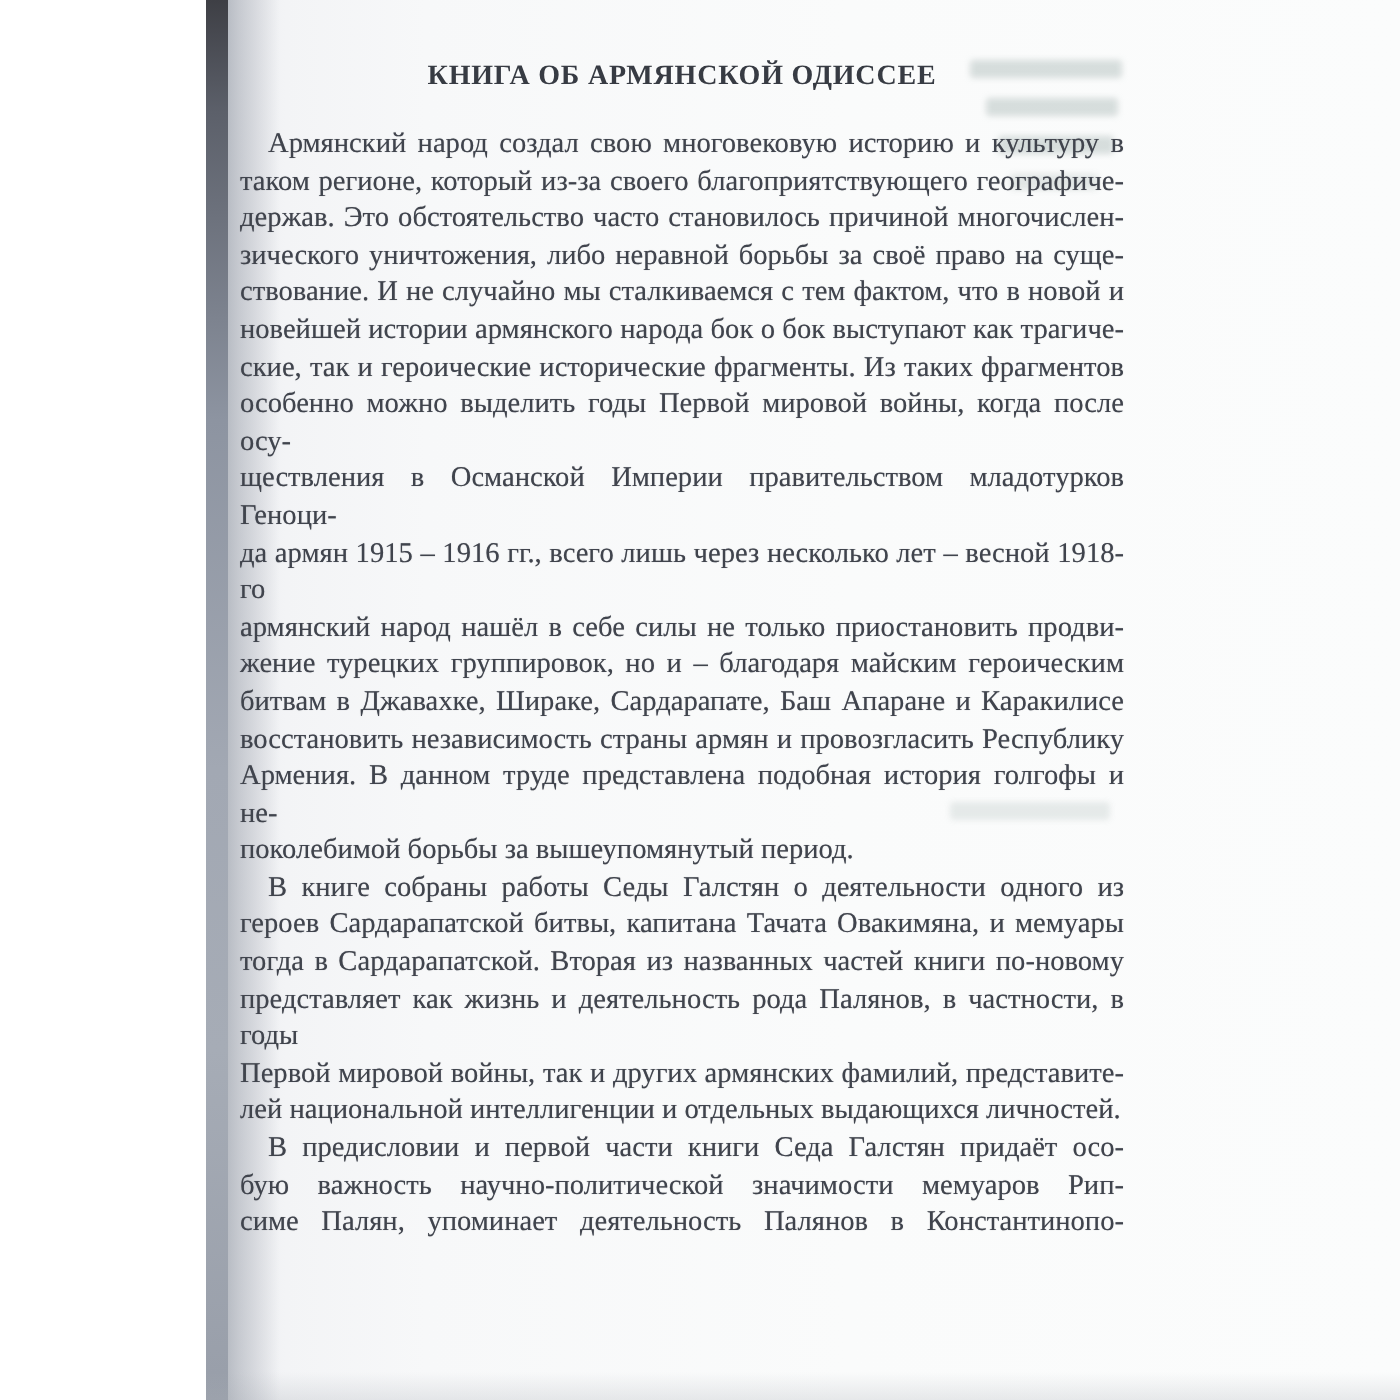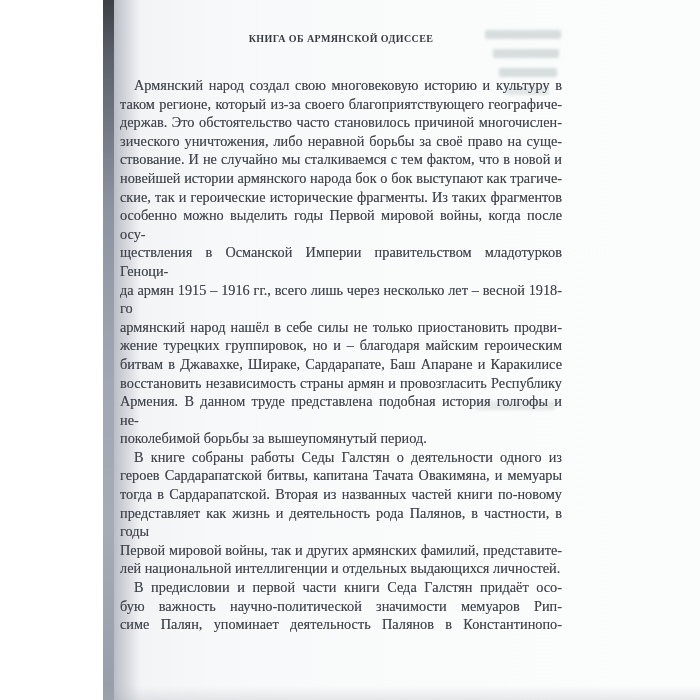--- a/index.html
+++ b/index.html
@@ -64,27 +64,27 @@
     position: absolute;
     left: 17px;
     top: 0;
     width: 442px;
     color: #40444d;
   }
   .title {
     margin-top: 27px;
     text-align: center;
     font-weight: bold;
-    font-size: 10px;
+    font-size: 14px;
     line-height: 24px;
     letter-spacing: 0.4px;
     color: #373b43;
   }
   .body-text {
-    margin-top: 25px;
+    margin-top: 12px;
     font-size: 14.3px;
     line-height: 18.6px;
     text-shadow: 0 0 0.4px rgba(64,68,77,0.55);
   }
   .paragraph { margin: 0; }
   .text-line {
     text-align: justify;
     text-align-last: justify;
     white-space: normal;
   }

